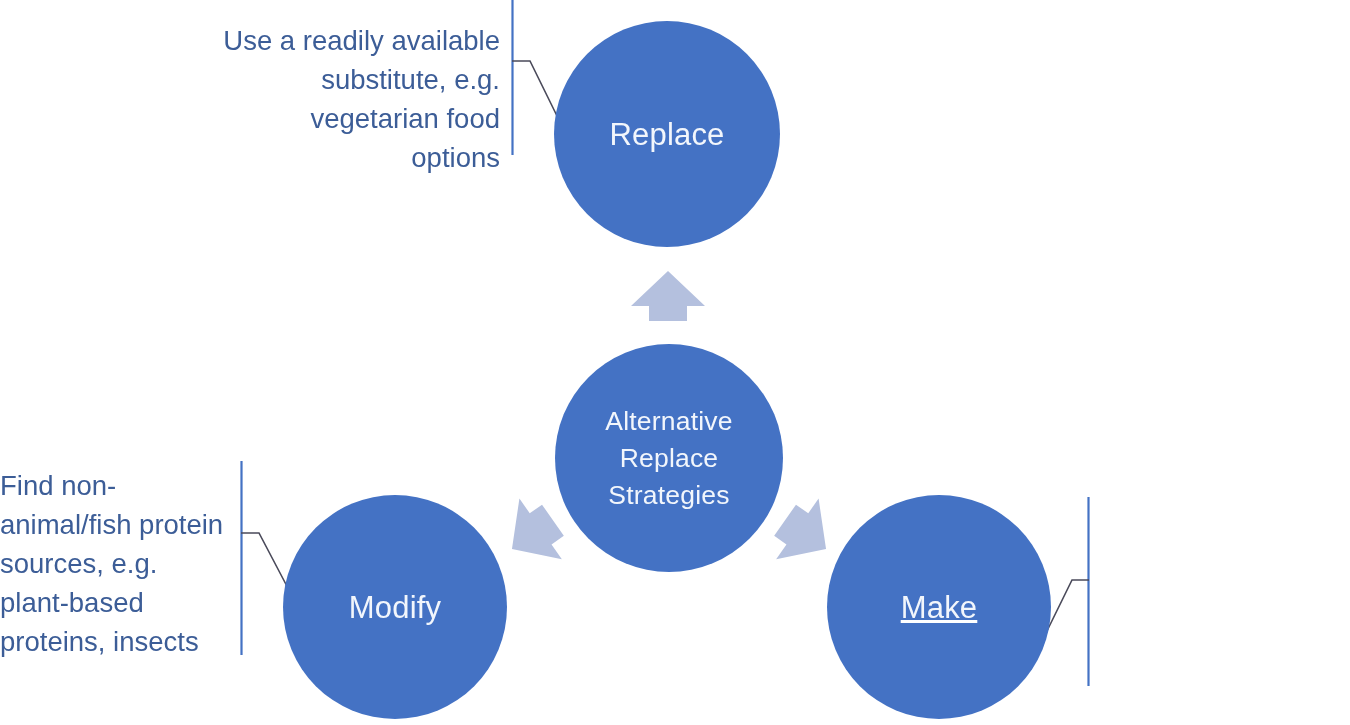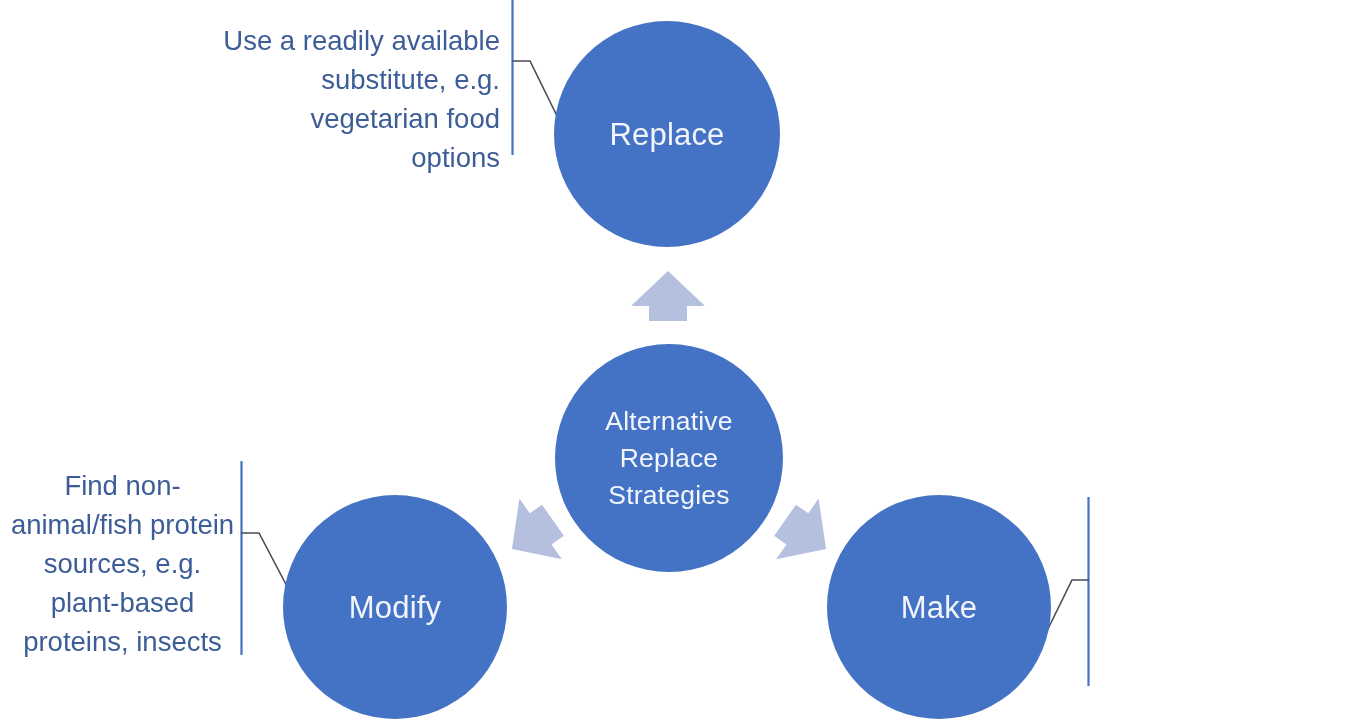--- a/index.html
+++ b/index.html
@@ -70,20 +70,21 @@
     width: 224px;
     height: 224px;
   }
   #node-modify .node-label { font-size: 31px; }
 
   #node-make {
     left: 827px;
     top: 495px;
     width: 224px;
     height: 224px;
+    text-decoration: underline;
   }
   #node-make .node-label { font-size: 31px; }
 
   
   .callout {
     position: absolute;
     color: #3c5d97;
     font-size: 27.5px;
     line-height: 39px;
     box-sizing: border-box;
@@ -91,22 +92,21 @@
   #callout-replace {
     left: 215px;
     top: 21px;
     width: 285px;
     text-align: right;
   }
   #callout-modify {
     left: 0px;
     top: 466px;
     width: 229px;
-    text-align: center;
-    margin-left: 8px;
+    text-align: left;
   }
   #callout-make {
     left: 1102px;
     top: 502px;
     width: 246px;
     text-align: justify;
     text-align-last: left;
   }
 </style>
 </head>

